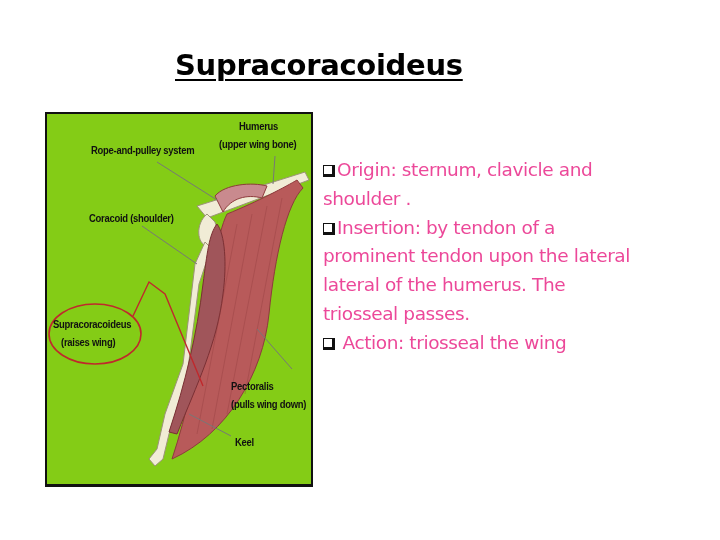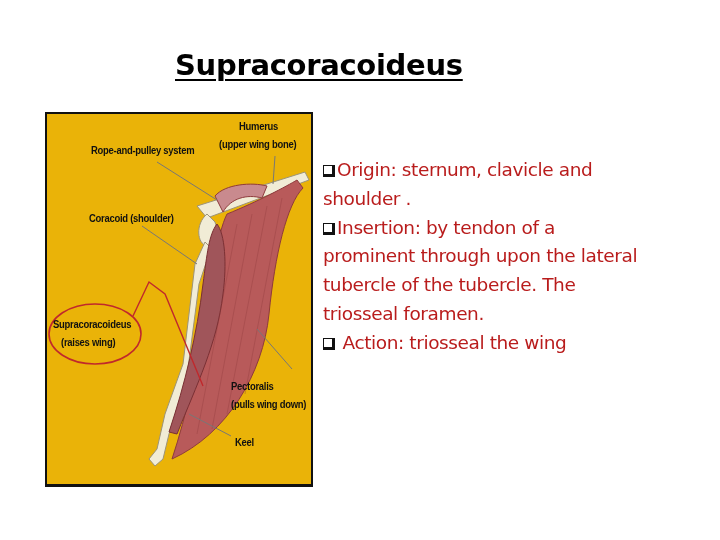--- a/index.html
+++ b/index.html
@@ -13,33 +13,33 @@
       font-family: "DejaVu Sans", sans-serif;
       font-weight: bold; font-size: 29px; color: #000;
       text-decoration: underline; text-decoration-thickness: 2px;
       text-underline-offset: 4px; letter-spacing: -0.3px;
       white-space: nowrap;
     }
     .figure {
       position: absolute; left: 45px; top: 112px;
       width: 268px; height: 375px;
       border: 2px solid #111; border-bottom-width: 3px;
-      background: #eab308; box-sizing: border-box; overflow: hidden;
+      background: #84cc16; box-sizing: border-box; overflow: hidden;
     }
     .figure svg { position: absolute; left: 0; top: 0; }
     .lbl {
       position: absolute; font-family: "Liberation Sans", sans-serif;
       font-weight: bold; font-size: 10.5px; color: #111;
       white-space: nowrap; letter-spacing: -0.3px;
       transform: scaleX(0.9); transform-origin: left top;
     }
     .bullets {
       position: absolute; left: 323px; top: 156px; width: 360px;
       font-family: "DejaVu Sans", sans-serif; font-size: 18.5px;
-      line-height: 28.8px; color: #b91c1c; letter-spacing: -0.4px;
+      line-height: 28.8px; color: #ec4899; letter-spacing: -0.4px;
     }
     .bullet-line { white-space: nowrap; }
     .box {
       display: inline-block; width: 12px; height: 12px;
       border: 1.5px solid #111; border-right-width: 3px; border-bottom-width: 3px;
       box-sizing: border-box; margin-right: 2px; vertical-align: -1px;
     }
   </style>
 </head>
 <body>
@@ -86,17 +86,17 @@
   <div class="lbl" style="left:14px;top:222px;">(raises wing)</div>
   <div class="lbl" style="left:184px;top:266px;">Pectoralis</div>
   <div class="lbl" style="left:184px;top:284px;">(pulls wing down)</div>
   <div class="lbl" style="left:188px;top:322px;">Keel</div>
 </div>
 
 <div class="bullets">
   <div class="bullet-line"><span class="box"></span><span>Origin: sternum, clavicle and</span></div>
   <div class="bullet-line"><span>shoulder .</span></div>
   <div class="bullet-line"><span class="box"></span><span>Insertion: by tendon of a</span></div>
-  <div class="bullet-line"><span>prominent through upon the lateral</span></div>
-  <div class="bullet-line"><span>tubercle of the tubercle. The</span></div>
-  <div class="bullet-line"><span>triosseal foramen.</span></div>
+  <div class="bullet-line"><span>prominent tendon upon the lateral</span></div>
+  <div class="bullet-line"><span>lateral of the humerus. The</span></div>
+  <div class="bullet-line"><span>triosseal passes.</span></div>
   <div class="bullet-line"><span class="box"></span><span style="white-space:pre"> Action: triosseal the wing</span></div>
 </div>
 
 </body></html>

